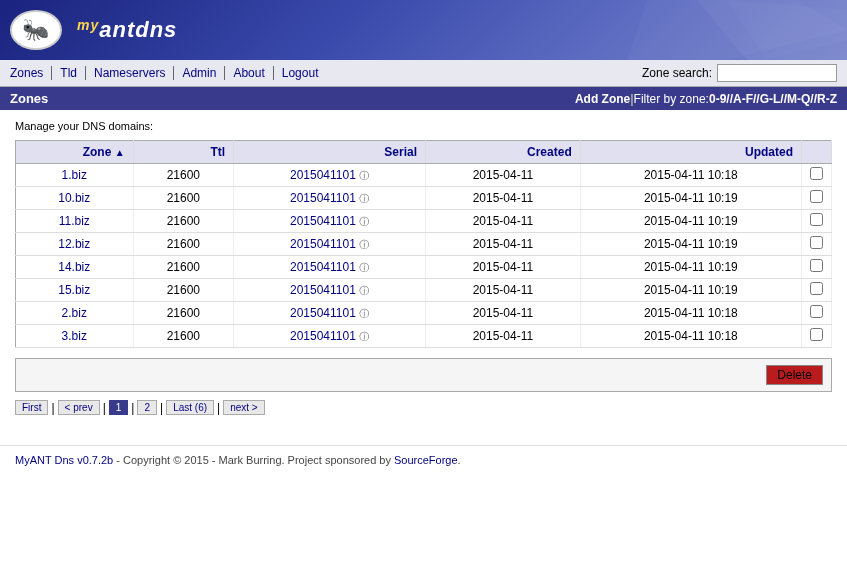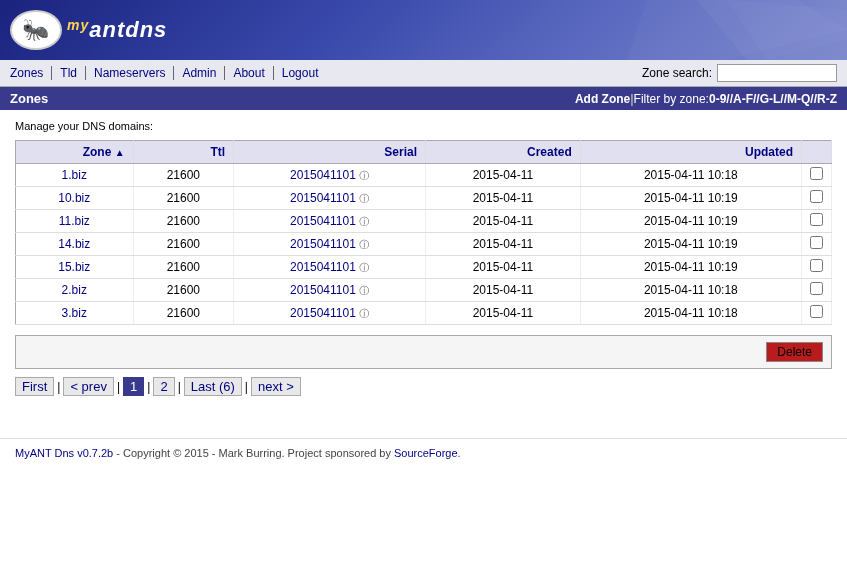--- a/index.html
+++ b/index.html
@@ -30,21 +30,21 @@
       overflow: hidden;
       border: 2px solid #ccc;
     }
     .ant-icon {
       font-size: 22px;
     }
     .logo-text {
       color: white;
       font-size: 22px;
       font-weight: bold;
-      margin-left: 5px;
+      margin-left: 15px;
       font-style: italic;
       letter-spacing: 1px;
     }
     .logo-text span.my {
       color: #ffd54f;
       font-size: 14px;
       vertical-align: top;
     }
     .header-bg-shapes {
       position: absolute;
@@ -192,34 +192,34 @@
       margin-top: 8px;
       display: flex;
       align-items: center;
       gap: 3px;
       font-size: 12px;
     }
     .page-btn {
       border: 1px solid #aaa;
       background: #e8e8e8;
       padding: 1px 6px;
-      font-size: 13px;
+      font-size: 10px;
       cursor: pointer;
       color: #000080;
       text-decoration: none;
     }
     .page-btn.active {
       background: #3a3a8c;
       color: white;
       border-color: #3a3a8c;
     }
 
     
     .footer {
-      margin-top: 32px;
+      margin-top: 20px;
       padding: 8px 15px;
       font-size: 11px;
       color: #444;
       border-top: 1px solid #ddd;
     }
     .footer a { color: #000080; }
 
     .info-icon {
       font-size: 10px;
       color: #666;
@@ -311,20 +311,28 @@
     </tr>
         <tr>
       <td><a class="zone-link">11.biz</a></td>
       <td>21600</td>
       <td><a class="serial-link">2015041101</a> <span class="info-icon">ⓘ</span></td>
       <td>2015-04-11</td>
       <td>2015-04-11 10:19</td>
       <td><input type="checkbox" style=""></td>
     </tr>
         <tr>
+      <td><a class="zone-link">12.biz</a></td>
+      <td>21600</td>
+      <td><a class="serial-link">2015041101</a> <span class="info-icon">ⓘ</span></td>
+      <td>2015-04-11</td>
+      <td>2015-04-11 10:19</td>
+      <td><input type="checkbox" style=""></td>
+    </tr>
+        <tr>
       <td><a class="zone-link">14.biz</a></td>
       <td>21600</td>
       <td><a class="serial-link">2015041101</a> <span class="info-icon">ⓘ</span></td>
       <td>2015-04-11</td>
       <td>2015-04-11 10:19</td>
       <td><input type="checkbox" style=""></td>
     </tr>
         <tr>
       <td><a class="zone-link">15.biz</a></td>
       <td>21600</td>

